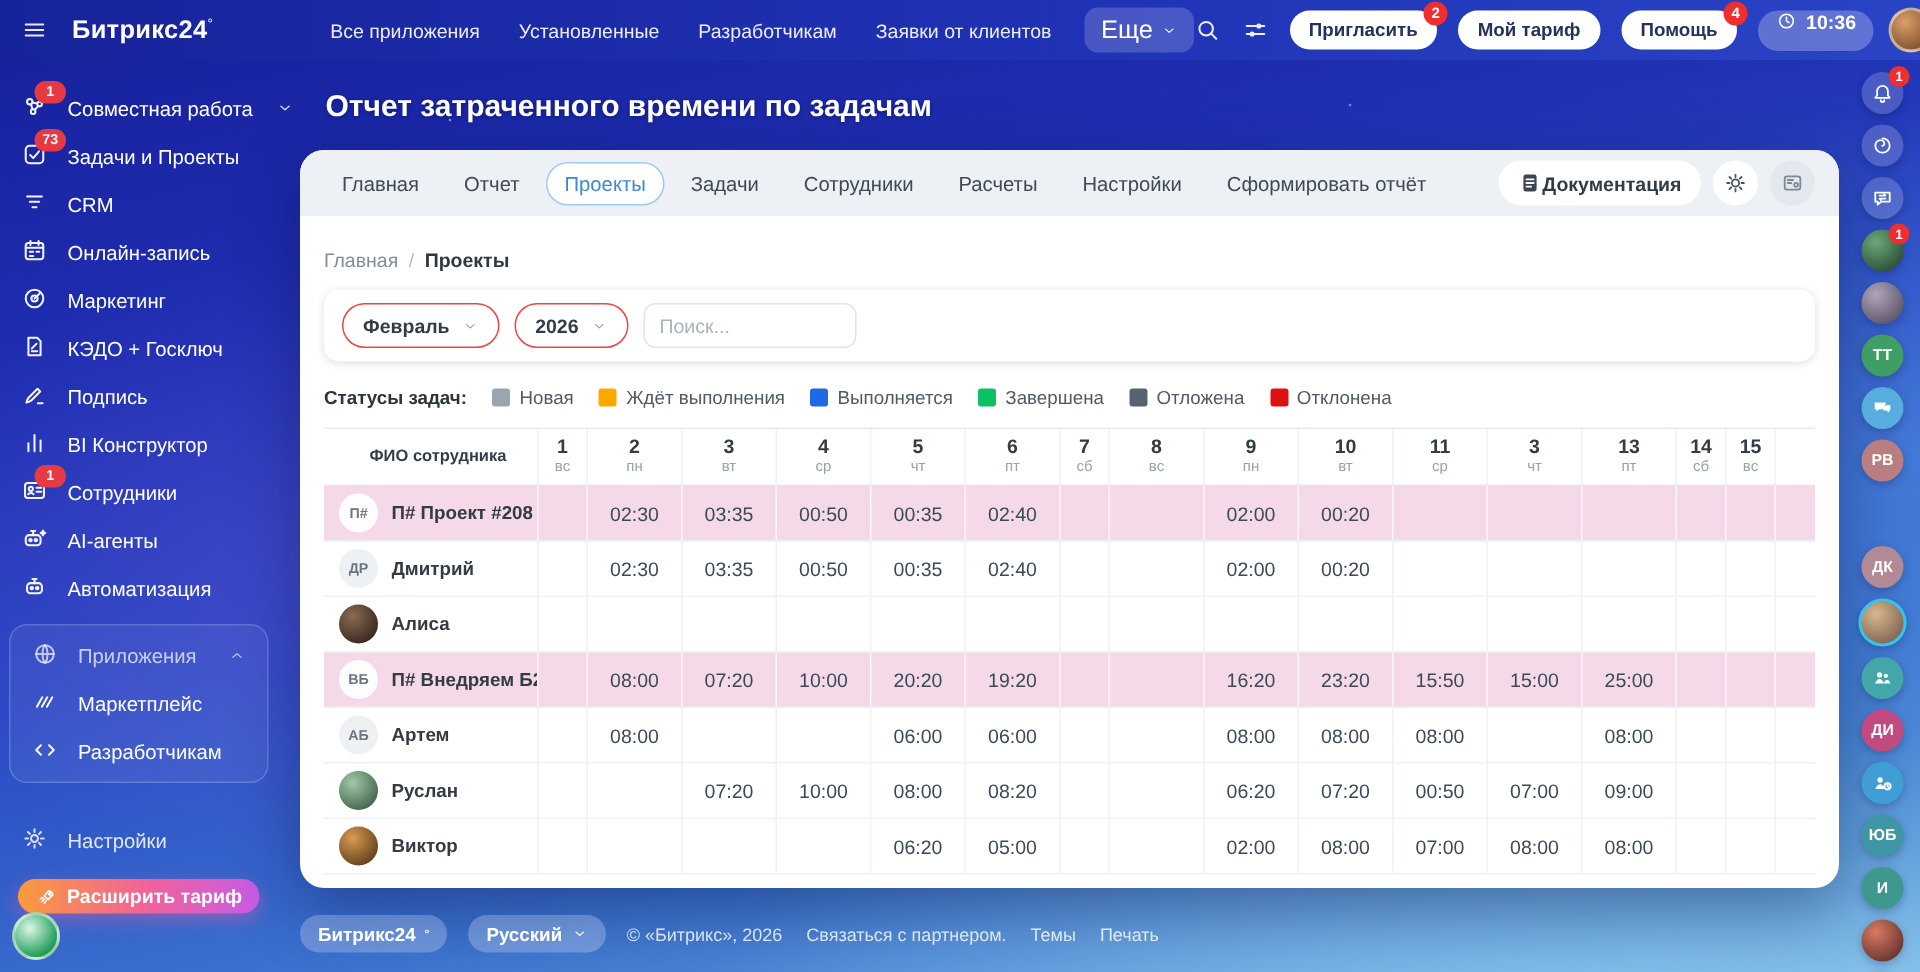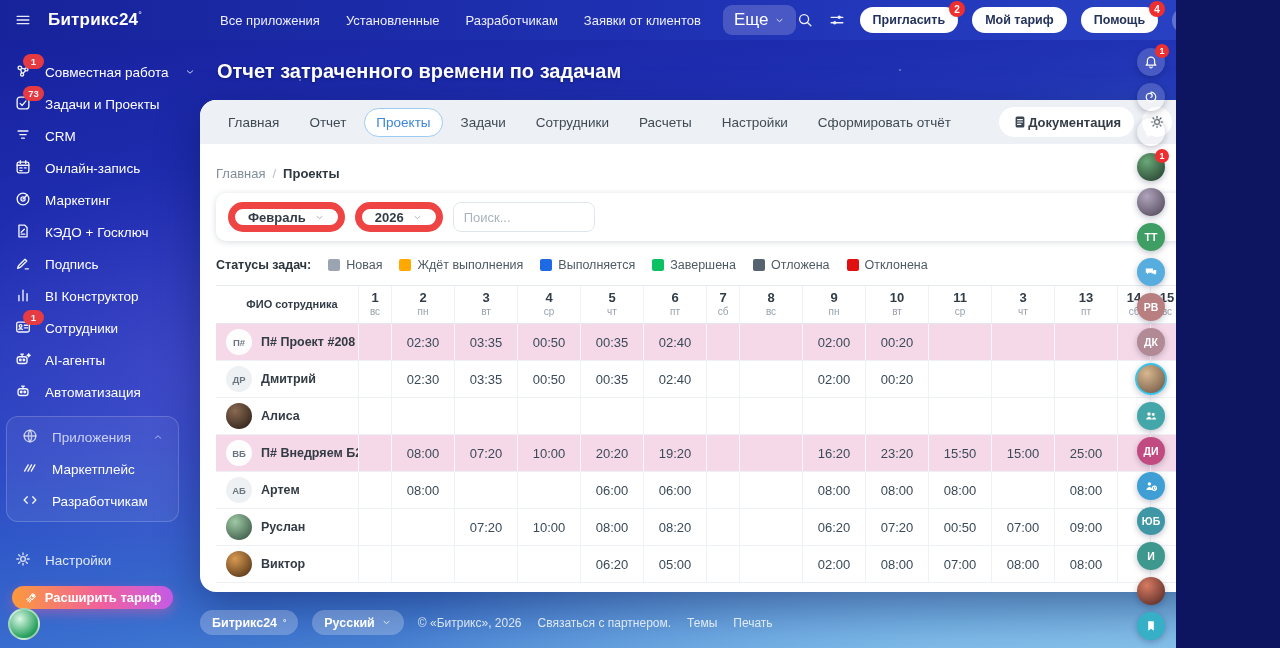--- a/index.html
+++ b/index.html
@@ -1,16 +1,16 @@
 <!DOCTYPE html>
 <html><head>
 <meta charset="utf-8">
 <style>
   html,body{margin:0;padding:0;background:#0d1560;}
-  #app{position:relative;width:1176px;height:648px;overflow:hidden;
+  #app{position:relative;width:1280px;height:648px;overflow:hidden;
     font-family:"Liberation Sans",sans-serif;
     background:
       radial-gradient(2px 2px at 300px 80px, rgba(255,255,255,.8), transparent 60%),
       radial-gradient(2px 2px at 520px 180px, rgba(255,255,255,.6), transparent 60%),
       radial-gradient(2px 2px at 900px 70px, rgba(255,255,255,.7), transparent 60%),
       radial-gradient(900px 420px at 78% 112%, rgba(170,225,255,.55), transparent 62%),
       radial-gradient(700px 380px at 102% 46%, rgba(95,165,235,.42), transparent 60%),
       radial-gradient(560px 340px at 20% 58%, rgba(130,90,225,.28), transparent 62%),
       linear-gradient(168deg,#161f9a 0%,#1f2fb2 28%,#2a49c4 52%,#3a70cf 74%,#5c9cd9 92%,#79b6e2 100%);
     text-decoration: underline;
@@ -68,21 +68,21 @@
   .round-btn{width:30px;height:30px;border-radius:50%;background:#fff;display:flex;align-items:center;justify-content:center;
     color:#4a5560;cursor:pointer}
   .round-btn.dim{background:#e3e8ee;color:#7d8894}
   .card-content{padding:0 16px}
   .breadcrumb{margin-top:22px;font-size:13px;display:flex;gap:7px;align-items:center}
   .bc-root{color:#828d99;cursor:pointer}
   .bc-sep{color:#b8c0c9}
   .bc-current{color:#2f3740;font-weight:700}
   .filter-panel{margin-top:12px;border-radius:10px;box-shadow:0 1px 6px rgba(40,60,90,.18);background:#fff;
     padding:9px 12px;display:flex;gap:10px;align-items:center}
-  .select-pill{display:flex;align-items:center;gap:8px;border:7px solid #ef4444;border-radius:16px;height:30px;
+  .select-pill{display:flex;align-items:center;gap:8px;border:1px solid #ef4444;border-radius:16px;height:30px;
     padding:0 13px;font-size:13px;font-weight:700;color:#333c46;cursor:pointer;box-sizing:border-box}
   .select-pill .icon{color:#9aa5b0}
   .search-input{border:1px solid #dfe5ec;border-radius:8px;height:30px;width:142px;padding:0 10px;font-size:13px;
     color:#333;outline:none;box-sizing:border-box;font-family:"Liberation Sans",sans-serif}
   .search-input::placeholder{color:#a9b3bd}
   .legend{margin-top:17px;display:flex;align-items:center;gap:17px;font-size:12.5px;color:#4e5a64}
   .legend-label{font-weight:700;color:#2b343c}
   .legend-item{display:flex;align-items:center;gap:6px}
   .legend-sq{width:12px;height:12px;border-radius:2px}
   
@@ -705,21 +705,21 @@
       <div class="rr-item" style="background: rgb(63, 158, 99);">ТТ</div>
       <div class="rr-item" style="background: rgb(87, 174, 222);">
         <span class="icon">
           <svg viewBox="0 0 20 20" width="16" height="16" fill="none" stroke="currentColor" stroke-width="1.5" stroke-linecap="round" stroke-linejoin="round">
             <path d="M3.5 5.5h9V11H7.2L5 12.8V11H3.5z" fill="currentColor" stroke="none"></path>
             <path d="M13.5 7.5h3V12h-1v1.8L13.2 12h-2.7" fill="currentColor" stroke="none"></path>
           </svg>
         </span>
       </div>
       <div class="rr-item" style="background: rgb(185, 127, 128);">РВ</div>
-      <div class="rr-item" style="background: rgb(177, 138, 150);">ДК</div>
+      <div class="rr-item" style="background: rgb(177, 138, 150); margin-top: 36px;">ДК</div>
       <div class="rr-item" style="background: radial-gradient(circle at 35% 30%, rgb(216, 184, 144), rgb(106, 80, 64)); border: 2px solid rgb(53, 196, 236);"></div>
       <div class="rr-item" style="background: rgb(67, 166, 168);">
         <span class="icon">
           <svg viewBox="0 0 20 20" width="16" height="16" fill="none" stroke="currentColor" stroke-width="1.5" stroke-linecap="round" stroke-linejoin="round">
             <circle cx="7.5" cy="7.5" r="2.2" fill="currentColor" stroke="none"></circle>
             <circle cx="12.8" cy="8.2" r="1.8" fill="currentColor" stroke="none"></circle>
             <path d="M3.8 14.5c.8-2.4 2.4-3.6 3.7-3.6s2.9 1.2 3.7 3.6z" fill="currentColor" stroke="none"></path>
             <path d="M11 14.5c.6-1.8 1.8-2.8 2.8-2.8s2.2 1 2.8 2.8z" fill="currentColor" stroke="none"></path>
           </svg>
         </span>

